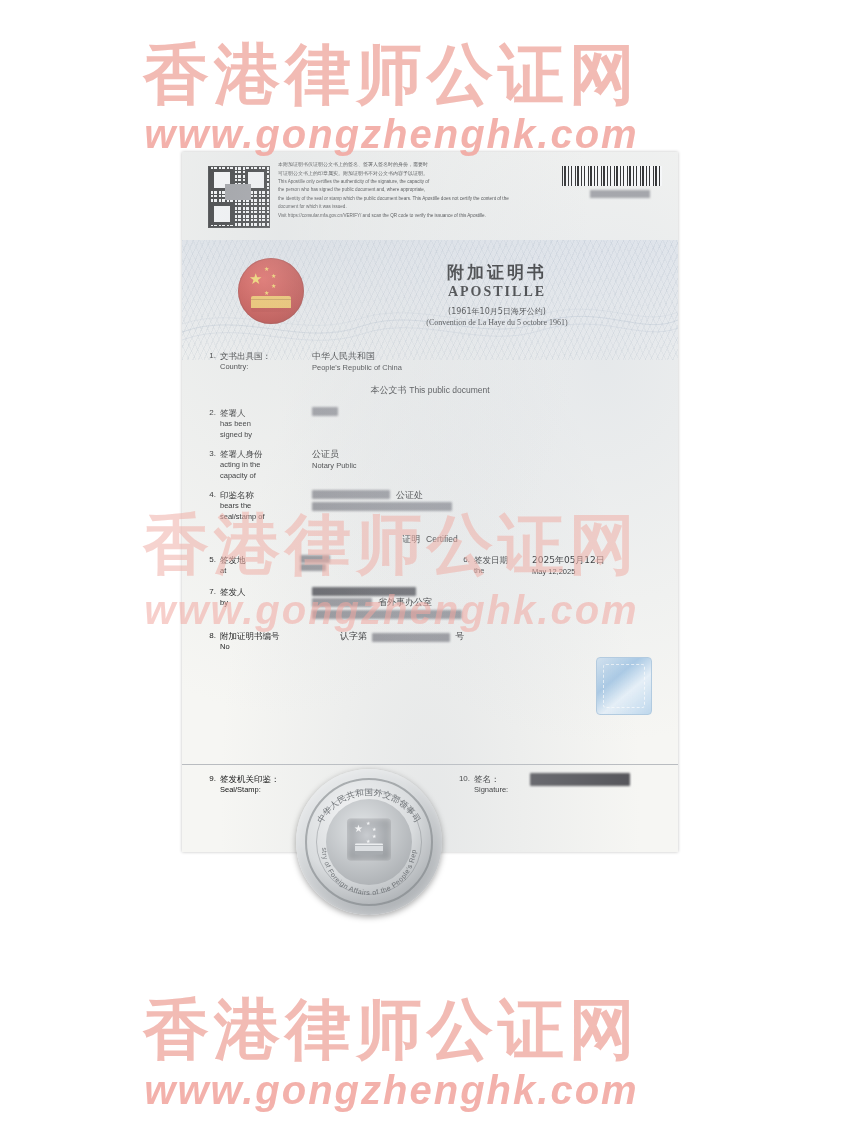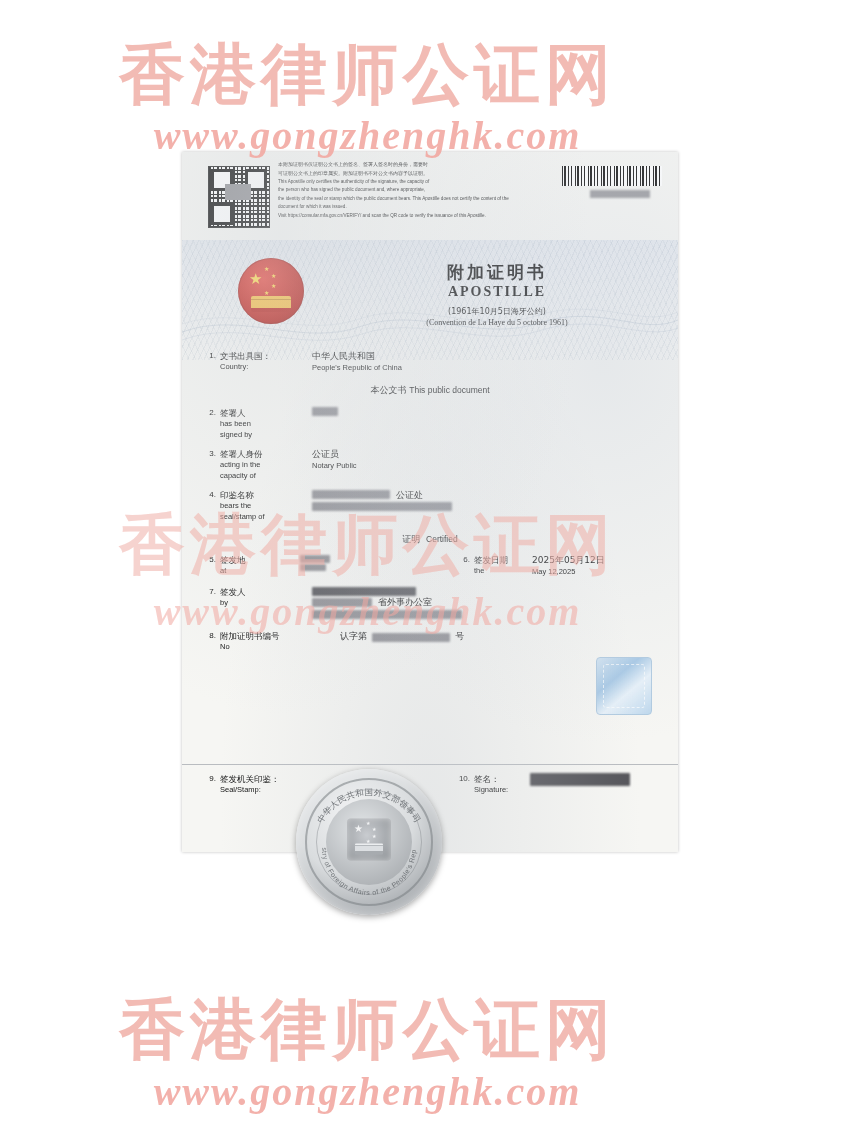--- a/index.html
+++ b/index.html
@@ -17,31 +17,32 @@
 
   
   .wm {
     position: absolute;
     left: 0;
     width: 735px;
     text-align: center;
     pointer-events: none;
     user-select: none;
     z-index: 50;
+    padding-left: 24px;
   }
   .wm-cn {
     font-family: "DejaVu Sans", sans-serif;
     font-weight: bold;
     font-size: 66px;
     letter-spacing: 5px;
     color: #f0b0a8;
     opacity: 0.85;
   }
   .wm-url {
-    font-family: Liberation Serif, serif;
+    font-family: Liberation Sans, sans-serif;
     font-style: italic;
     font-weight: bold;
     font-size: 40px;
     letter-spacing: 2px;
     color: #f2a9a2;
     opacity: 0.9;
   }
   .wm-top-cn   { top: 30px; }
   .wm-top-url  { top: 112px; }
   .wm-mid-cn   { top: 500px; opacity: 0.55; }

